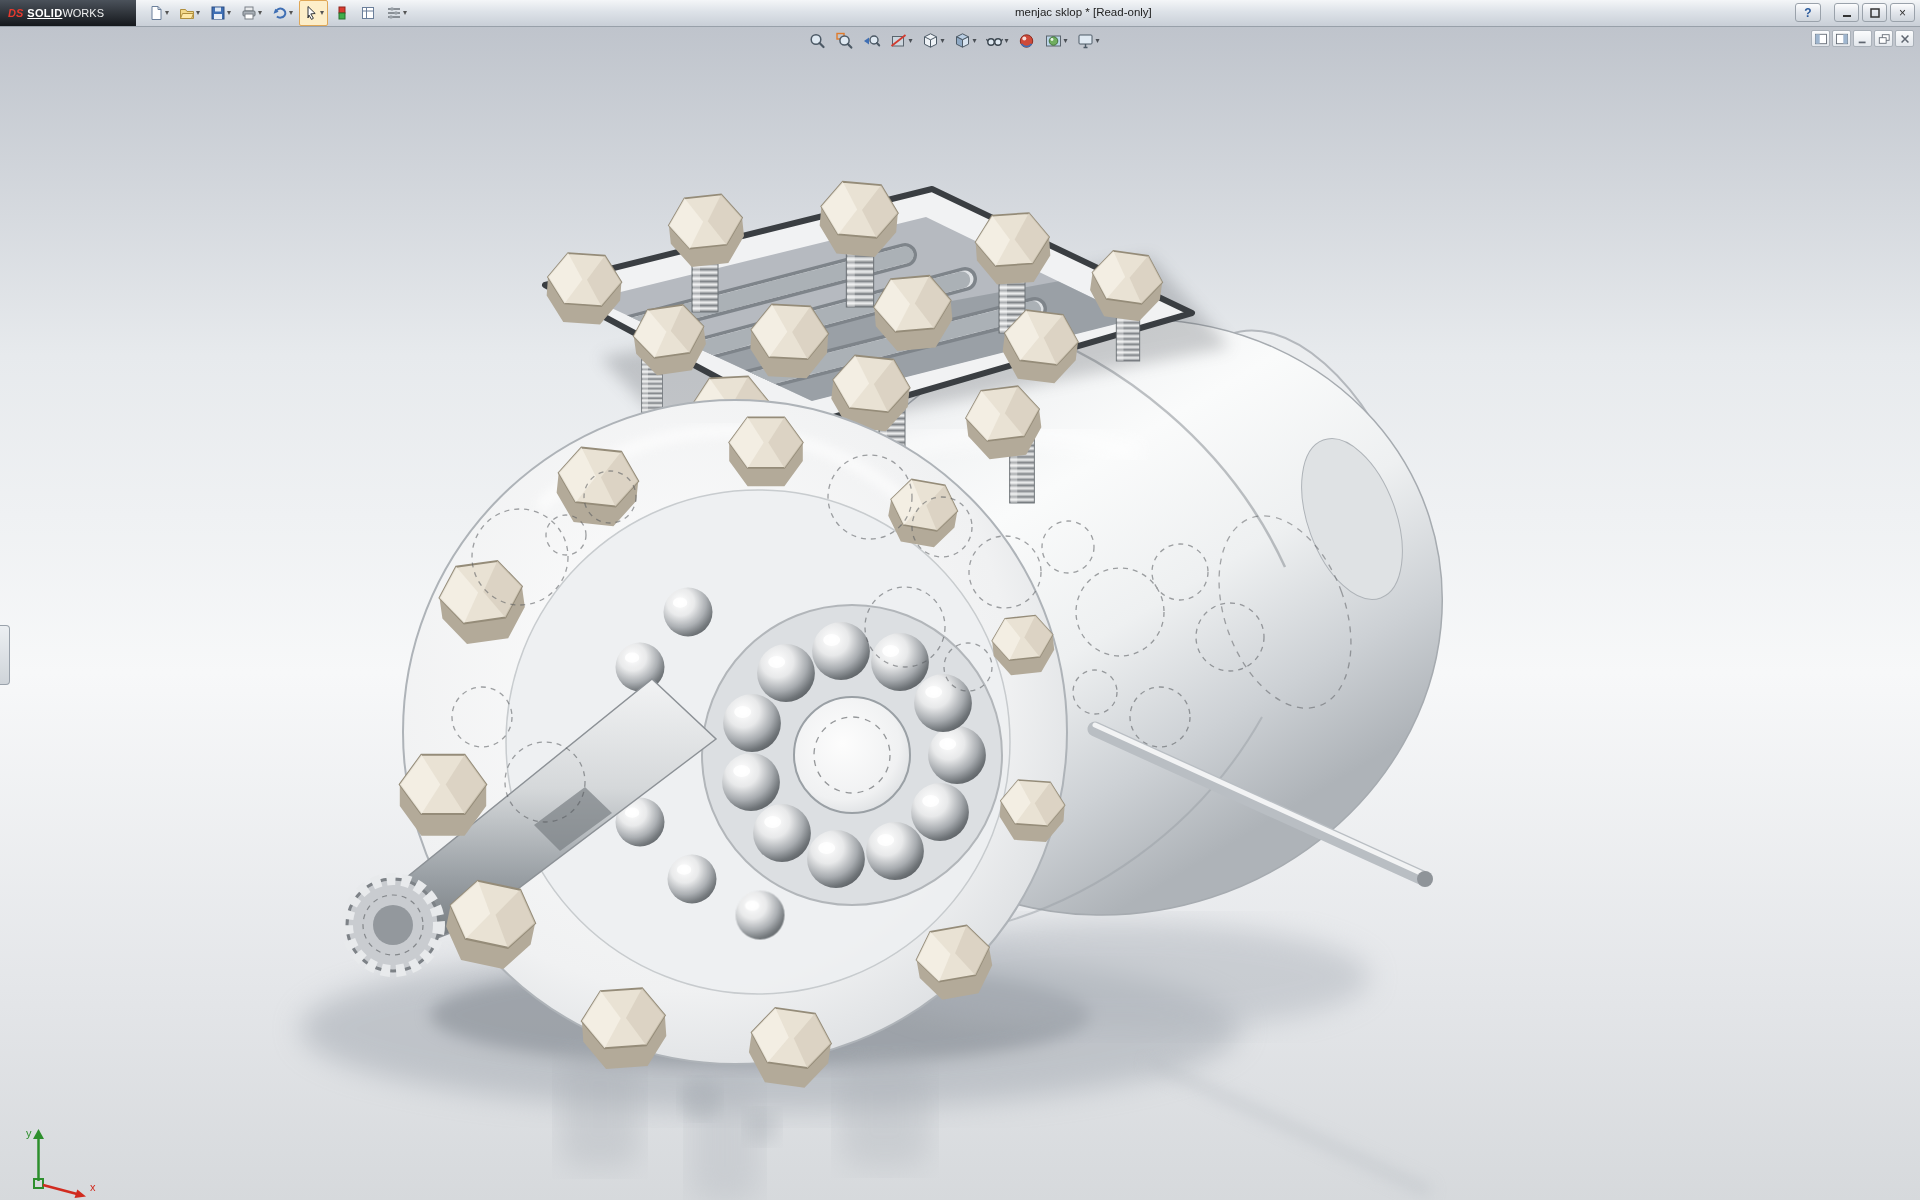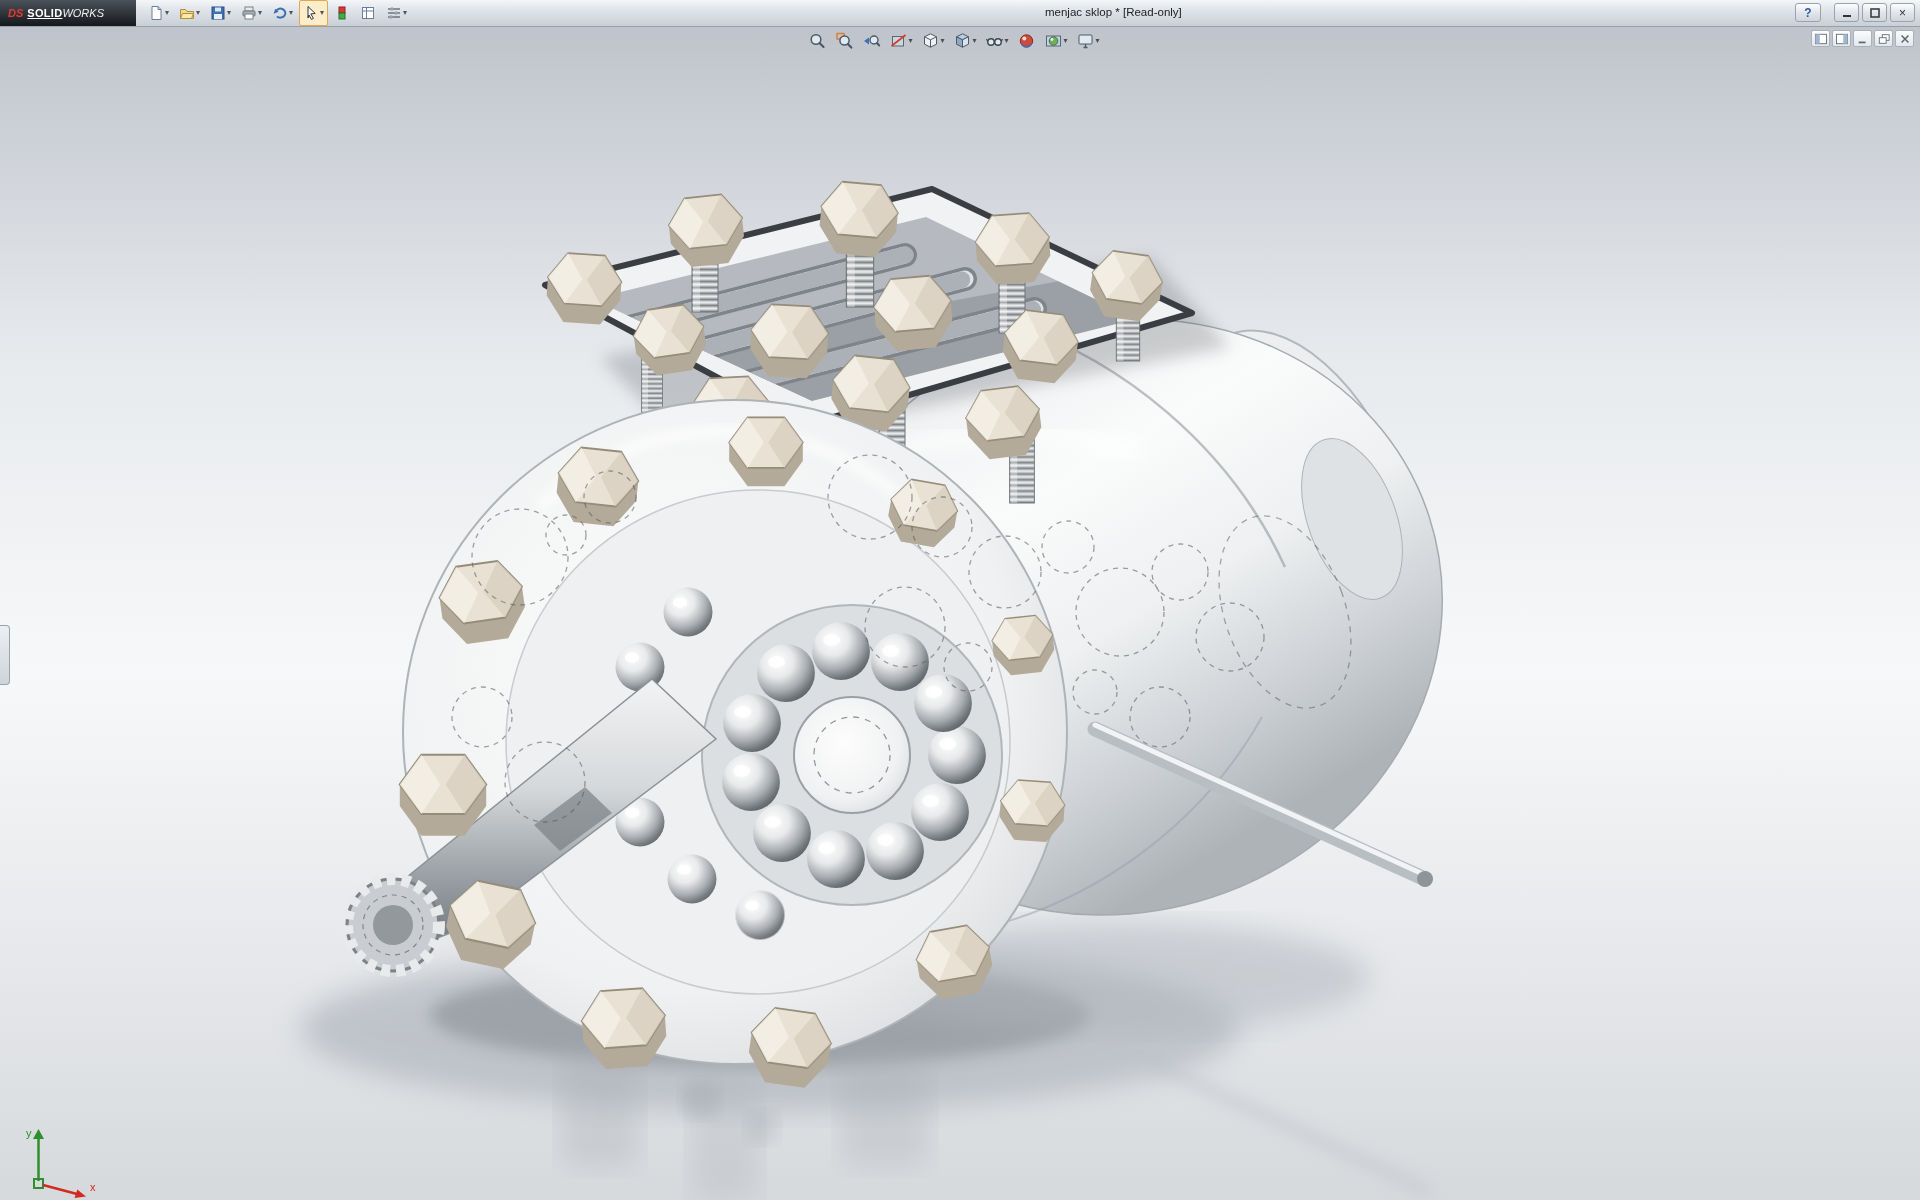--- a/index.html
+++ b/index.html
@@ -4,26 +4,26 @@
 <style>
   html,body{margin:0;padding:0;width:1920px;height:1200px;overflow:hidden;
     font-family:"Liberation Sans",sans-serif;background:#dfe2e6;}
   
   .titlebar{position:relative;height:26px;background:linear-gradient(#f4f6f8,#dde2e8 45%,#c9cfd7);
     border-bottom:1px solid #98a0a9;display:flex;align-items:center;}
   .logo{height:26px;width:136px;background:linear-gradient(#4b525b,#15181c);color:#fff;
     display:flex;align-items:center;gap:4px;padding:0 8px;box-sizing:border-box;font-size:11px;}
   .logo .mark{color:#e8392e;font-weight:bold;font-style:italic;}
   .logo .bold{font-weight:bold;letter-spacing:.3px;text-decoration:underline;}
-  .logo .light{font-weight:normal;opacity:.92;font-style:italic;}
+  .logo .light{font-weight:normal;opacity:.92;}
   .toolbar{display:flex;align-items:center;gap:2px;padding:0 8px;}
   .tbtn{display:flex;align-items:center;height:22px;padding:1px 3px;border:1px solid transparent;border-radius:2px;}
   .tbtn.active{background:#fdeec9;border-color:#dfa757;}
   .caret{font-size:8px;color:#555;line-height:1;margin-left:1px;}
-  .title{position:absolute;left:1045px;top:6px;font-size:11.5px;color:#222;white-space:nowrap;}
+  .title{position:absolute;left:1015px;top:6px;font-size:11.5px;color:#222;white-space:nowrap;}
   .winctrl{position:absolute;right:5px;top:3px;display:flex;gap:3px;align-items:center;}
   .wbtn{width:25px;height:19px;border:1px solid #9aa2ab;border-radius:3px;
     background:linear-gradient(#fdfdfe,#e2e6ec 50%,#cfd5dc);display:flex;align-items:center;justify-content:center;
     font-size:12px;color:#333;box-sizing:border-box;}
   .wbtn.help{margin-right:10px;width:26px;font-weight:bold;color:#2a5a9c;}
   
   .viewport{position:relative;width:1920px;height:1174px;overflow:hidden;}
   svg.scene{position:absolute;left:0;top:0;}
   .hud{position:absolute;top:3px;left:50%;transform:translateX(-52%);display:flex;align-items:center;gap:3px;}
   .hbtn{display:flex;align-items:center;padding:1px 2px;border:1px solid transparent;border-radius:2px;}

